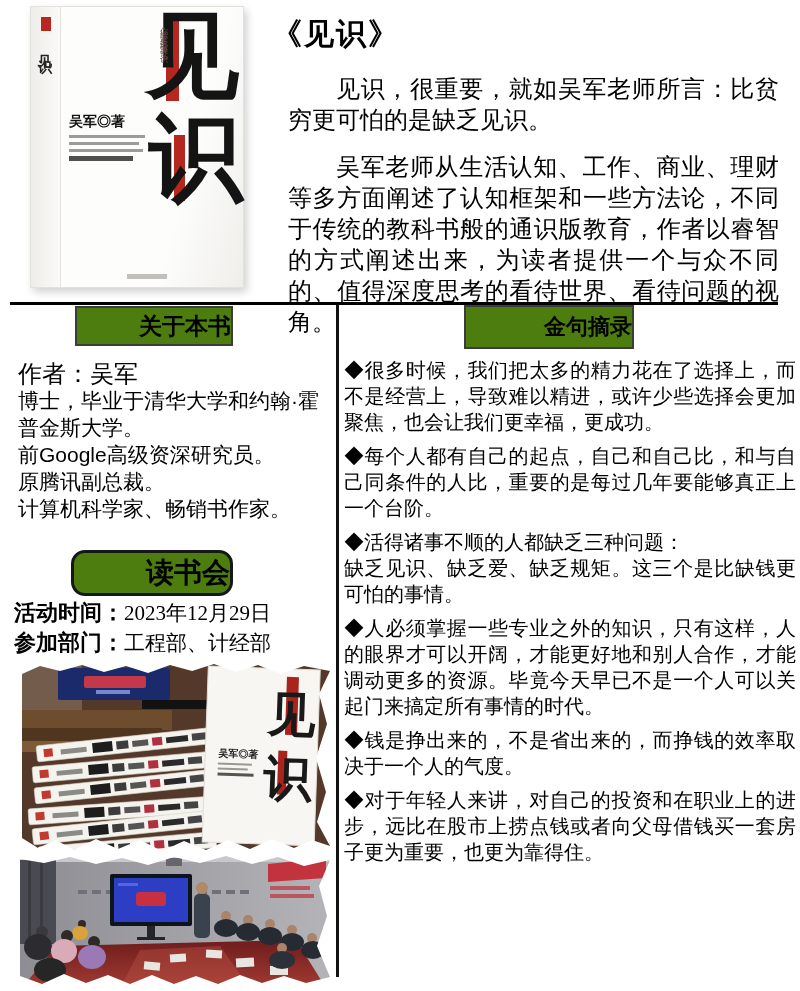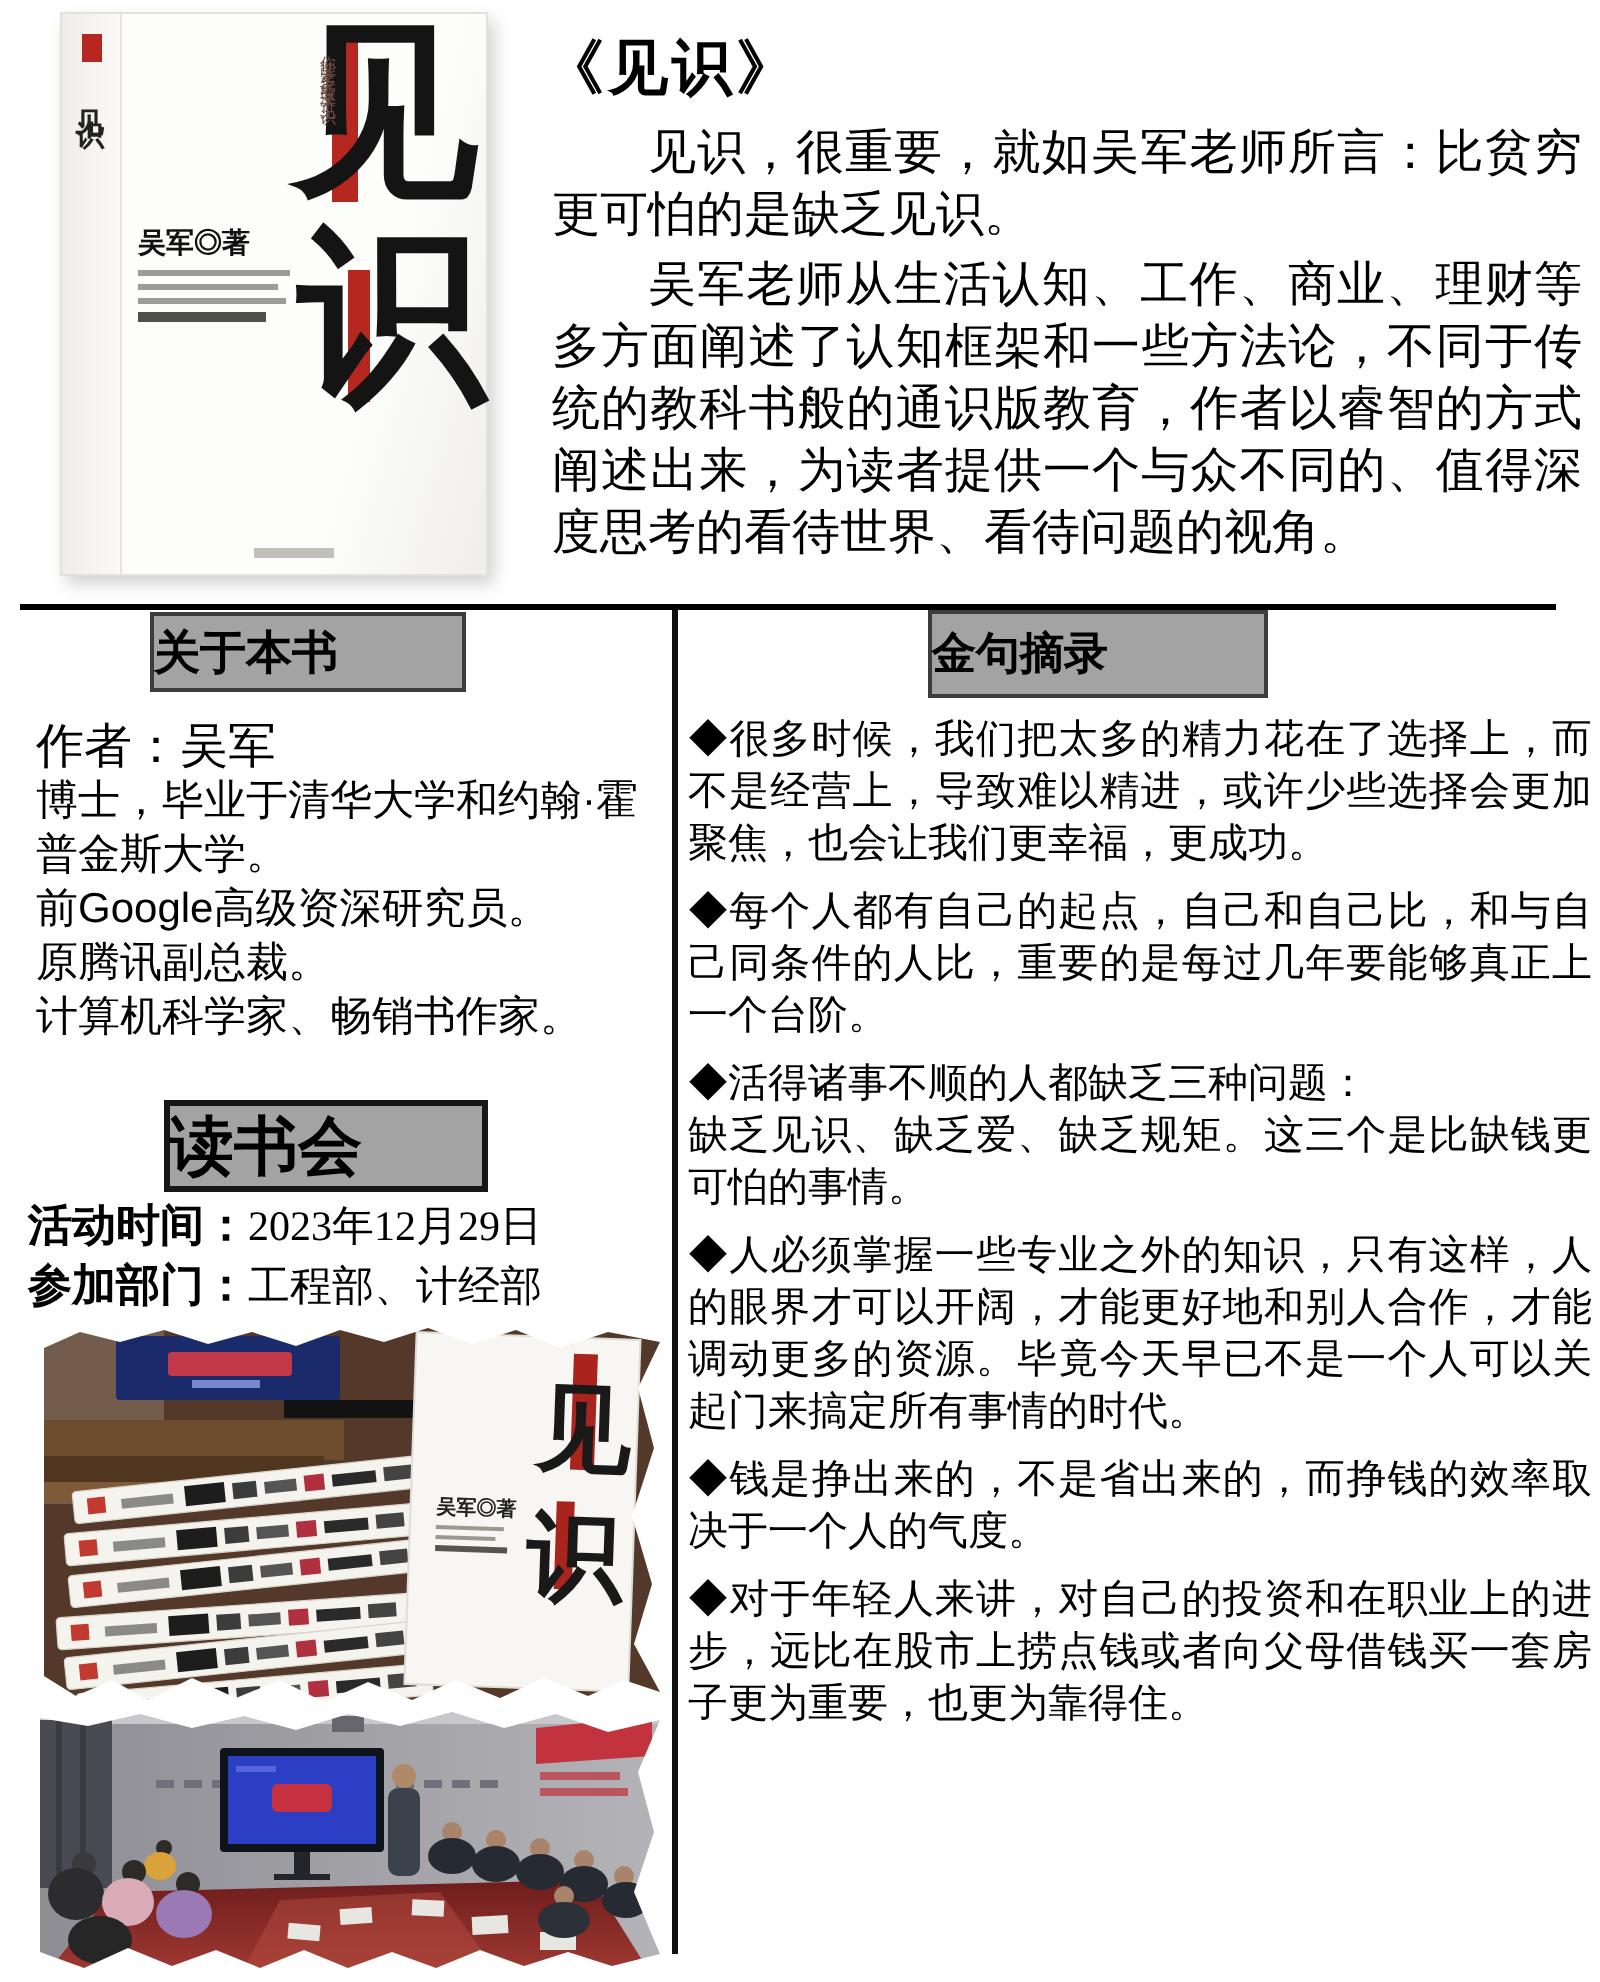--- a/index.html
+++ b/index.html
@@ -31,33 +31,33 @@
   .credit-bars .bar { height:3px; background:#9b9b97; margin-top:4px; }
   .credit-bars .bar.b1 { width:76px; } .credit-bars .bar.b2 { width:70px; }
   .credit-bars .bar.b3 { width:74px; } .credit-bars .bar.b4 { width:64px; height:5px; background:#4f4f4b; }
   .pub-mark { position:absolute; left:66px; bottom:8px; width:40px; height:5px; background:#c2c0ba; }
 
   
   .page-title { position:absolute; left:272px; top:14px; width:522px;
                 font-size:30px; font-weight:bold; letter-spacing:2px; }
   .intro { position:absolute; left:272px; top:57px; width:523px;
            font-size:24px; line-height:31px; text-align:justify; }
-  .intro p { margin:4px; text-indent:2em; }
+  .intro p { margin:16px; text-indent:2em; }
 
   
   .h-divider { position:absolute; left:10px; top:302px; width:768px; height:3px; background:#000; }
   .v-divider { position:absolute; left:336px; top:305px; width:3px; height:672px; background:#111; }
 
   
-  .frame-box { position:absolute; background:#a3a3a3; border:2px solid #3c3c3c;
-               text-align:left; font-weight:bold; color:#000; }
+  .frame-box { position:absolute; background:#4d7c0f; border:2px solid #3c3c3c;
+               text-align:right; font-weight:bold; color:#000; }
   .about-box  { left:75px;  top:306px; width:154px; height:36px; line-height:36px; font-size:23px; }
   .quotes-box { left:464px; top:305px; width:166px; height:40px; line-height:40px; font-size:22px; }
-  .club-box   { left:82px;  top:550px; width:156px; height:40px; line-height:40px; font-size:32px;
-                border-width:3px; border-color:#171717; }
+  .club-box   { left:71px;  top:550px; width:156px; height:40px; line-height:40px; font-size:28px;
+                border-width:3px; border-color:#171717;border-radius:14px; }
 
   
   .author-block { position:absolute; left:18px; top:360px; width:314px;
                   font-size:21px; line-height:27px; }
   .author-heading { font-weight:normal; font-size:24px; }
   .event-block { position:absolute; left:14px; top:598px; width:324px;
                  font-size:21px; line-height:29px; white-space:nowrap; }
   .evt-label { font-weight:bold; font-size:22px;font-family:Liberation Serif, serif; }
   .evt-value { font-family:"Liberation Serif", serif; font-size:21px; }
 

